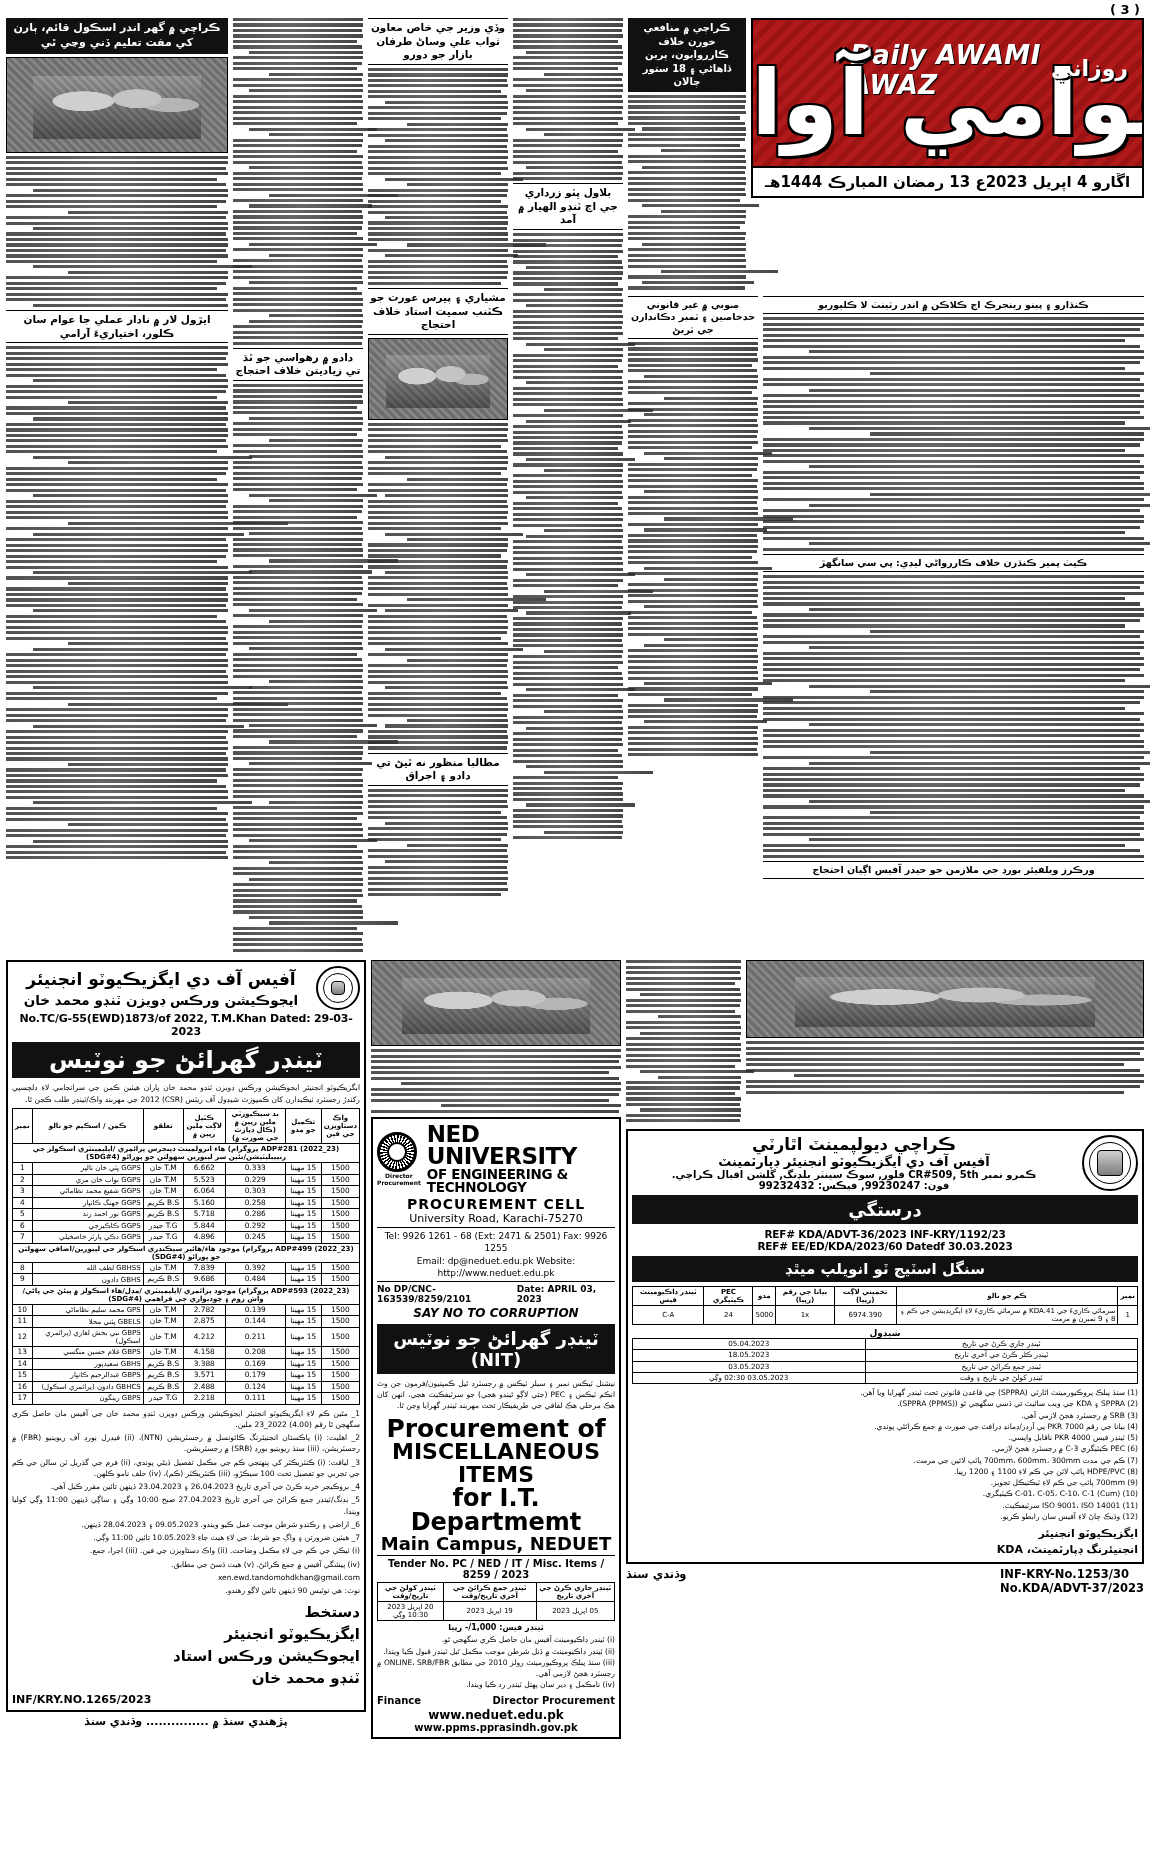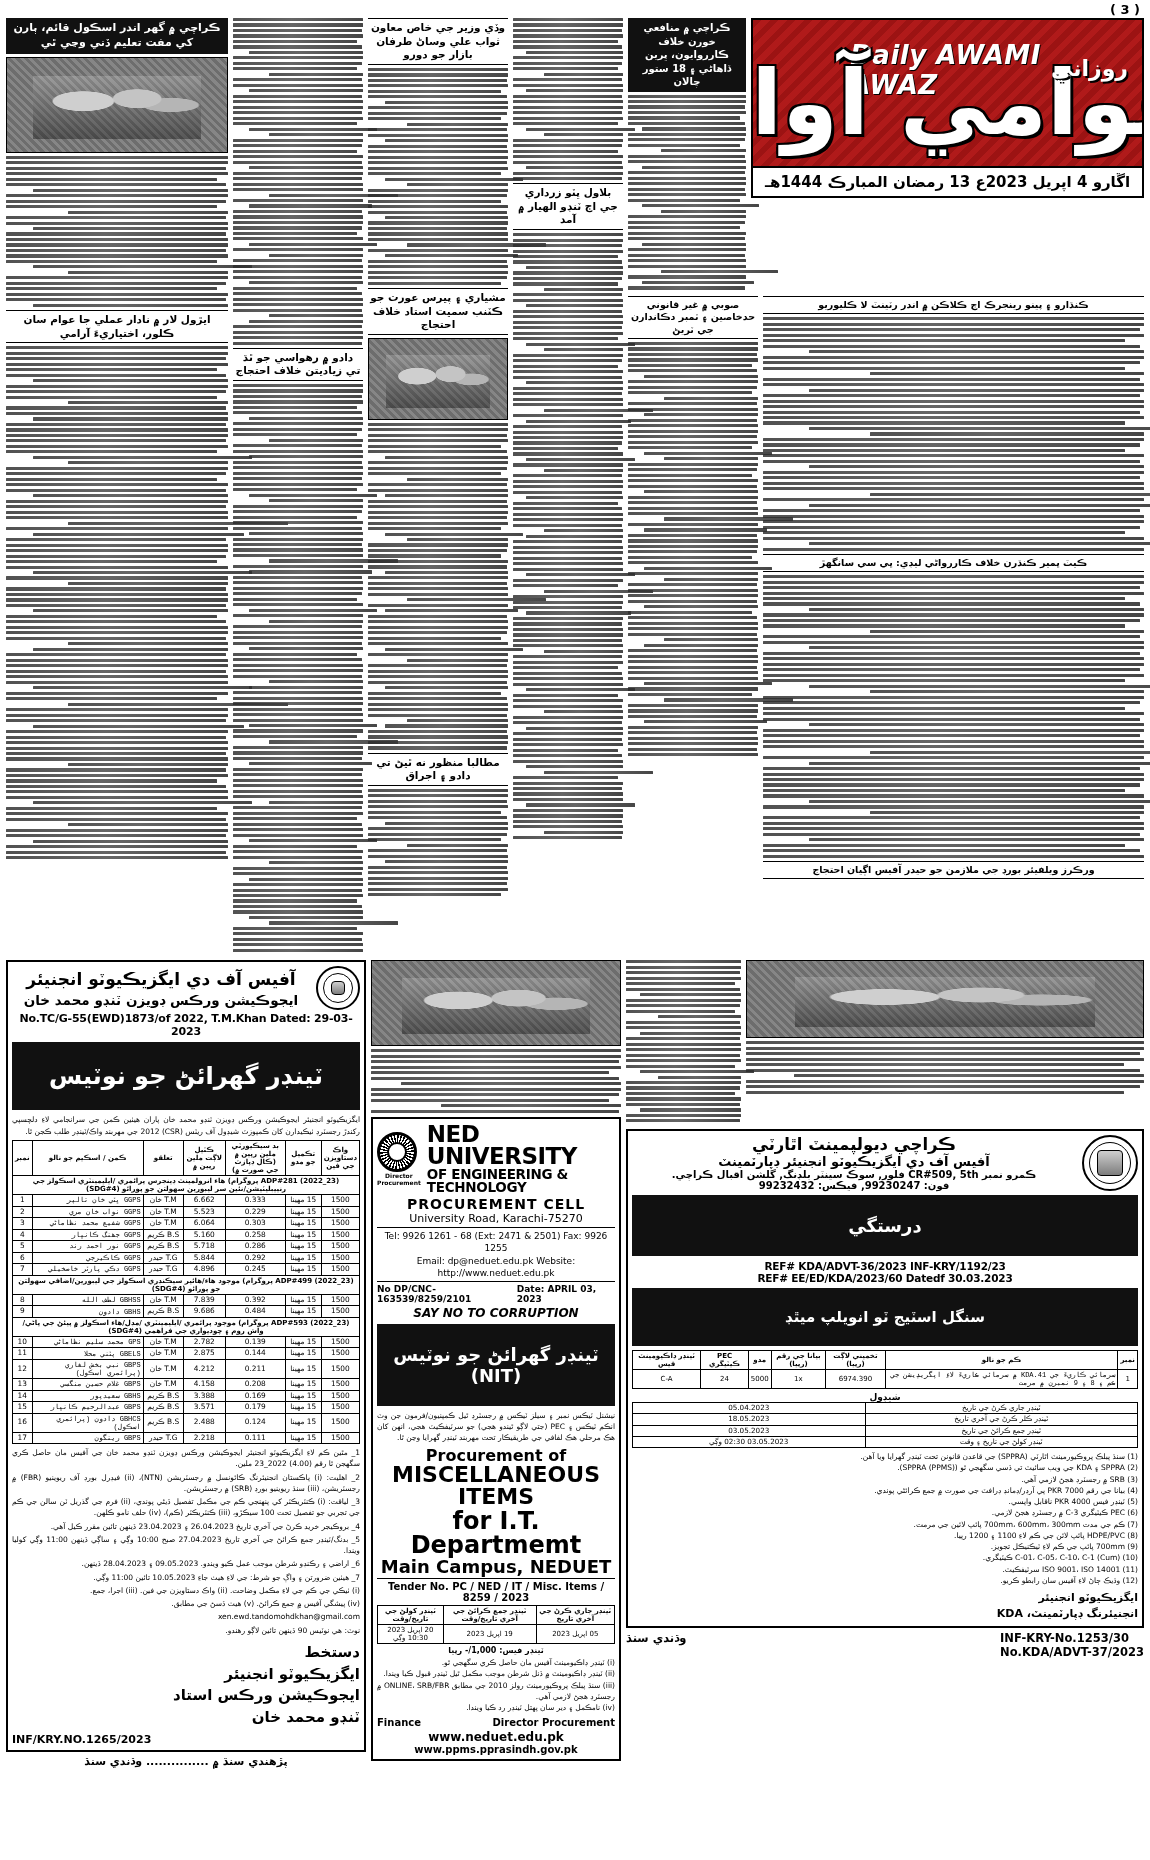--- a/index.html
+++ b/index.html
@@ -92,30 +92,30 @@
   
   .cols { display: flex; gap: 5px; margin-top: 4px; }
   .col { flex: 1 1 0; }
 
   
   table.tbl { width: 100%; border-collapse: collapse; font-size: 7.4px; direction: rtl; }
   table.tbl th, table.tbl td {
     border: 1px solid #000; padding: 1px 2px; text-align: center; line-height: 1.15;
   }
   table.tbl th { font-weight: bold; font-size: 7px; }
-  table.tbl td.name { text-align: right; font-size: 7px; font-family: Liberation Mono, monospace; }
+  table.tbl td.name { text-align: right; font-size: 7px; }
   .grp { font-size: 7px; text-align: right; font-weight: bold; padding: 1px 3px; }
 
   .adbox { border: 2px solid #000; padding: 4px; margin-top: 4px; background:#fff; }
   .ad-title-ur { font-size: 17px; font-weight: bold; direction: rtl; text-align: center; line-height: 1.35; }
   .ad-sub-ur  { font-size: 13.5px; font-weight: bold; direction: rtl; text-align: center; line-height: 1.35; }
   .ad-no { font-size: 11px; font-weight: bold; text-align: center; letter-spacing: -.2px; }
   .ad-band {
     background: #111; color: #fff; font-weight: bold; direction: rtl;
-    text-align: center; font-size: 24px; padding: 20px 2px; margin: 4px 0;
+    text-align: center; font-size: 24px; padding: 4px 2px; margin: 4px 0;
   }
   .ad-band.sm { font-size: 18px; }
   .tiny-rtl { font-size: 7.5px; direction: rtl; text-align: justify; line-height: 1.5; }
   .sign { text-align: right; font-weight: bold; direction: rtl; font-size: 15px; line-height: 1.45; }
   .inf { font-size: 11px; font-weight: bold; text-align: left; }
 
   
   .ned-head { display: flex; align-items: center; gap: 6px; }
   .ned-logo {
     width: 40px; height: 40px; border-radius: 50%;
@@ -128,21 +128,21 @@
   }
   .ned-name { font-weight: bold; line-height: .98; }
   .ned-name .l1 { font-size: 23px; letter-spacing: -.5px; }
   .ned-name .l2 { font-size: 13.5px; letter-spacing: -.3px; }
   .ned-cell { font-size: 14px; font-weight: bold; text-align: center; letter-spacing: 1px; }
   .ned-addr { font-size: 11px; text-align: center; }
   .ned-contact { font-size: 9px; text-align: center; line-height: 1.35; border-top:1px solid #000; border-bottom:1px solid #000; padding:2px 0; margin-top:2px;}
   .ned-no { font-size: 9px; font-weight: bold; }
   .sayno { font-size: 12px; font-weight: bold; font-style: italic; text-align: center; }
   .proc-title { font-weight: bold; text-align: center; line-height: 1.02; }
-  .proc-title .p1 { font-size: 16px; }
+  .proc-title .p1 { font-size: 25px; }
   .proc-title .p2 { font-size: 22px; }
   .proc-title .p3 { font-size: 24px; }
   .proc-title .p4 { font-size: 18px; }
   .tender-no { font-size: 10px; text-align: center; font-weight: bold; border-top:1px solid #000; padding-top:2px; }
   .ned-foot { font-size: 10px; text-align: center; font-weight: bold; }
   .web { font-size: 12px; font-weight: bold; text-align: center; }
 
   
   .kda-head { display: flex; align-items: flex-start; gap: 6px; direction: rtl; }
   .kda-seal {

